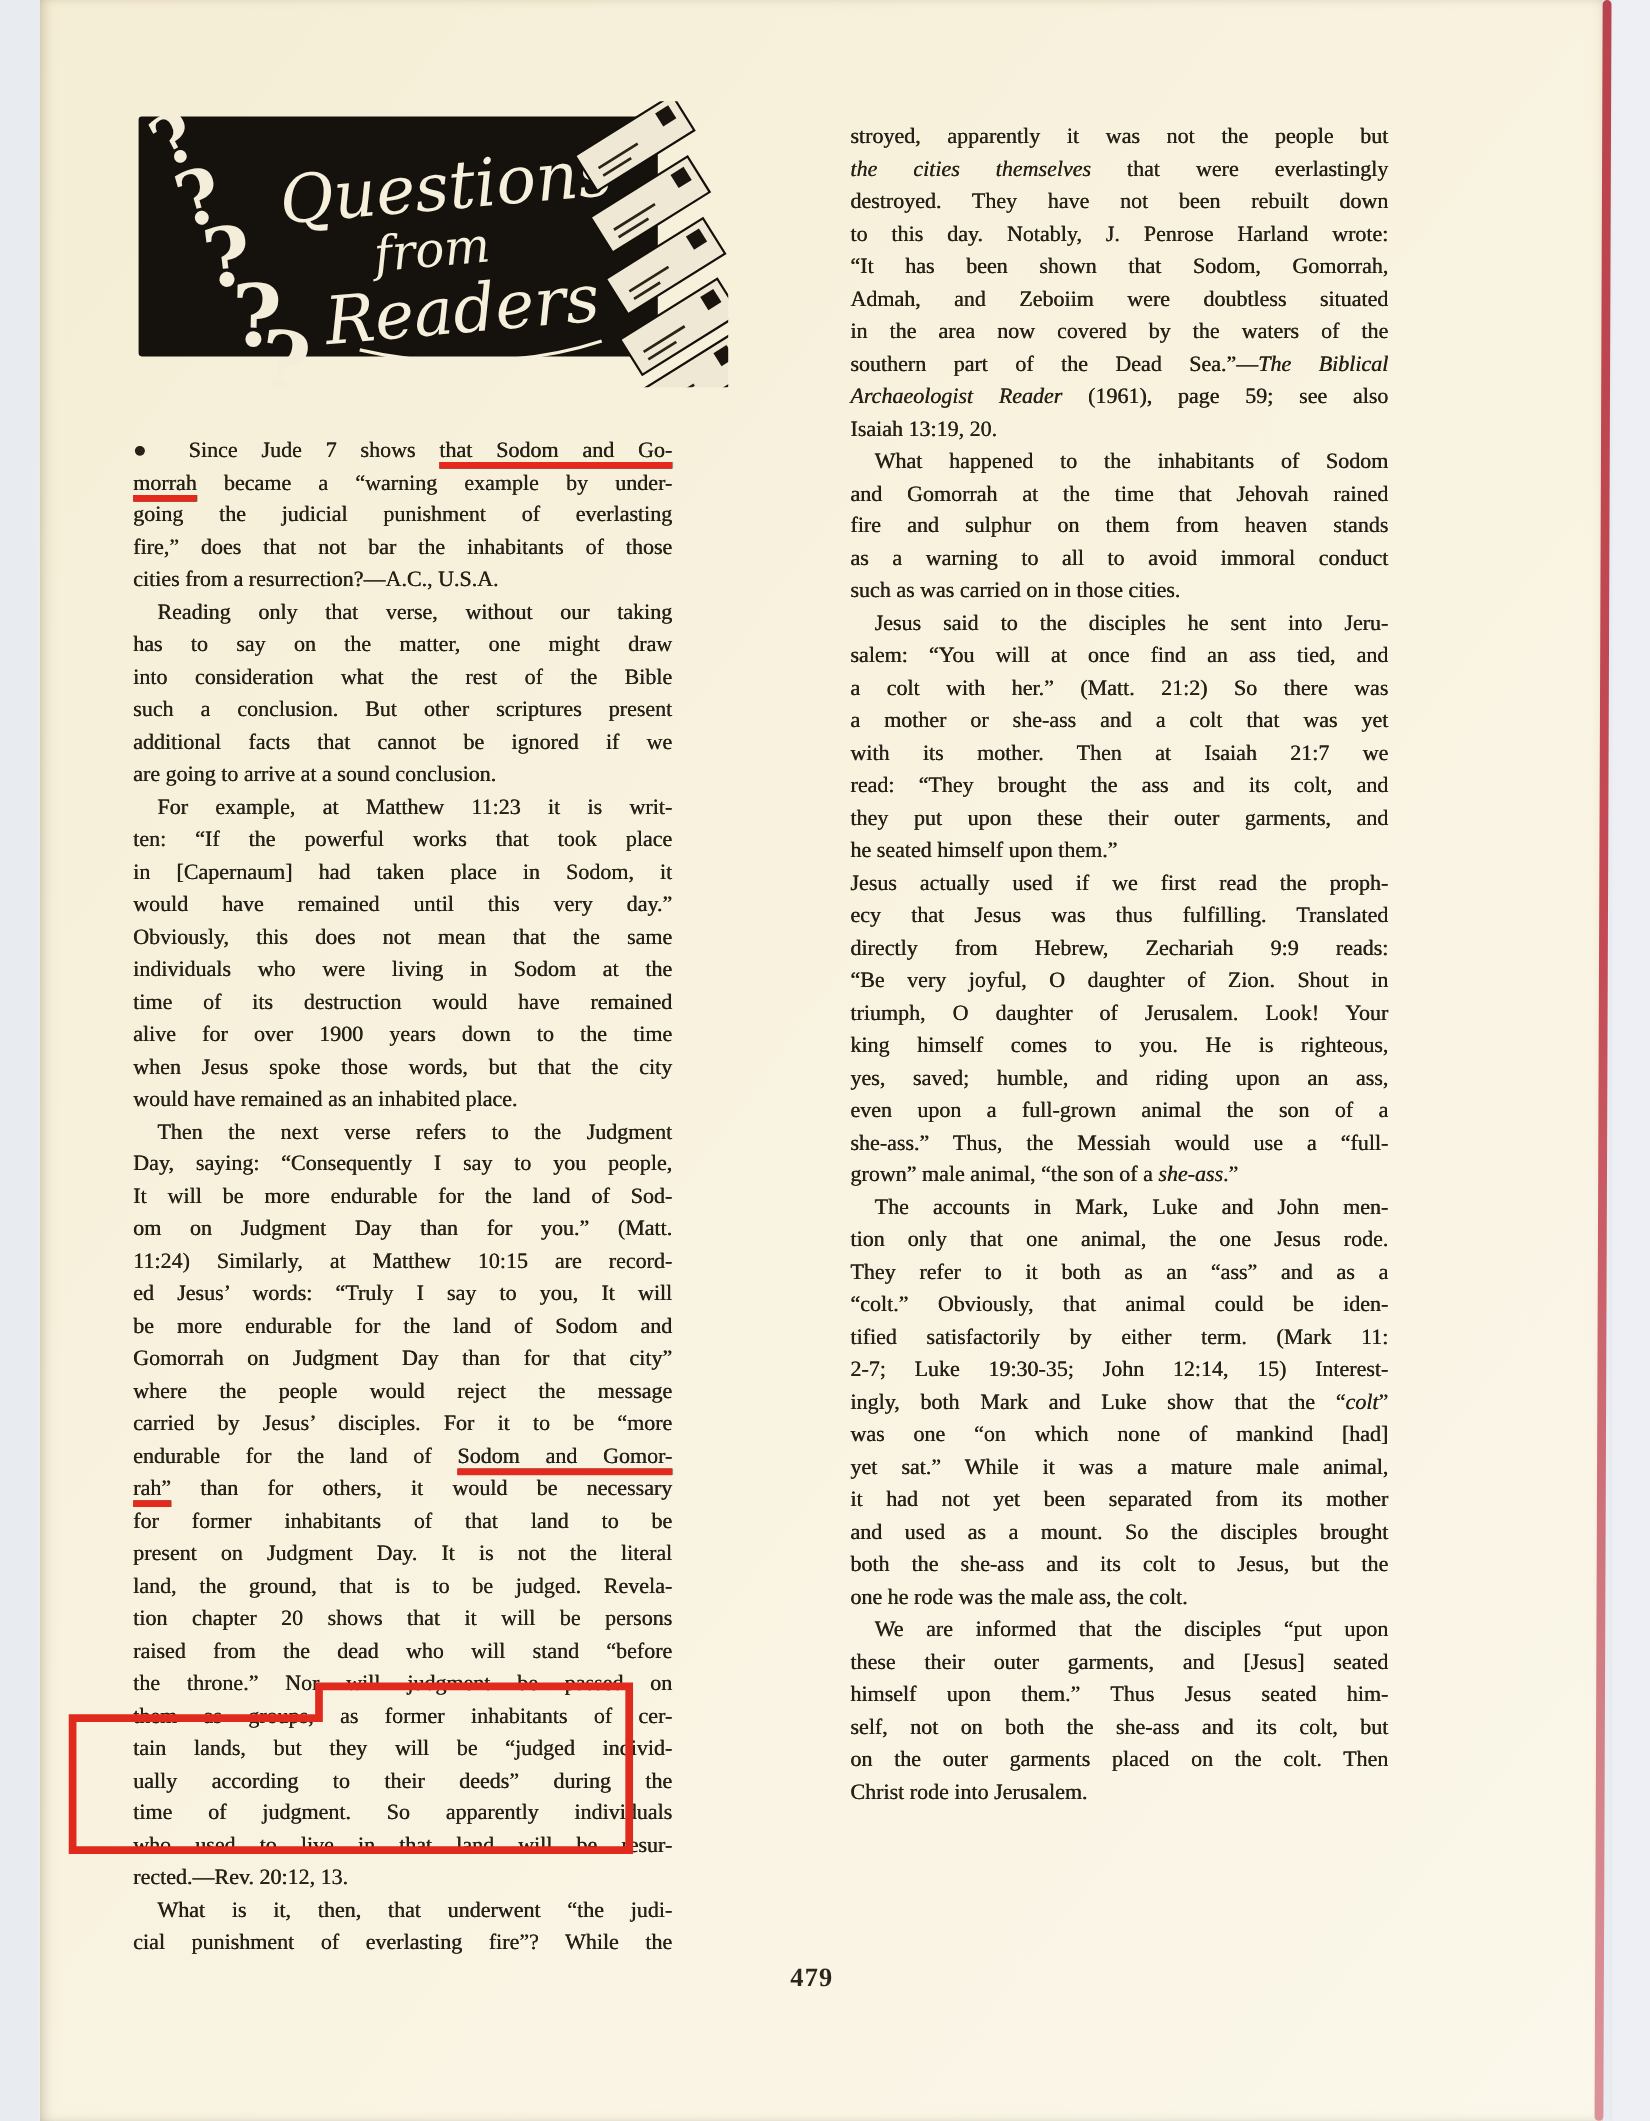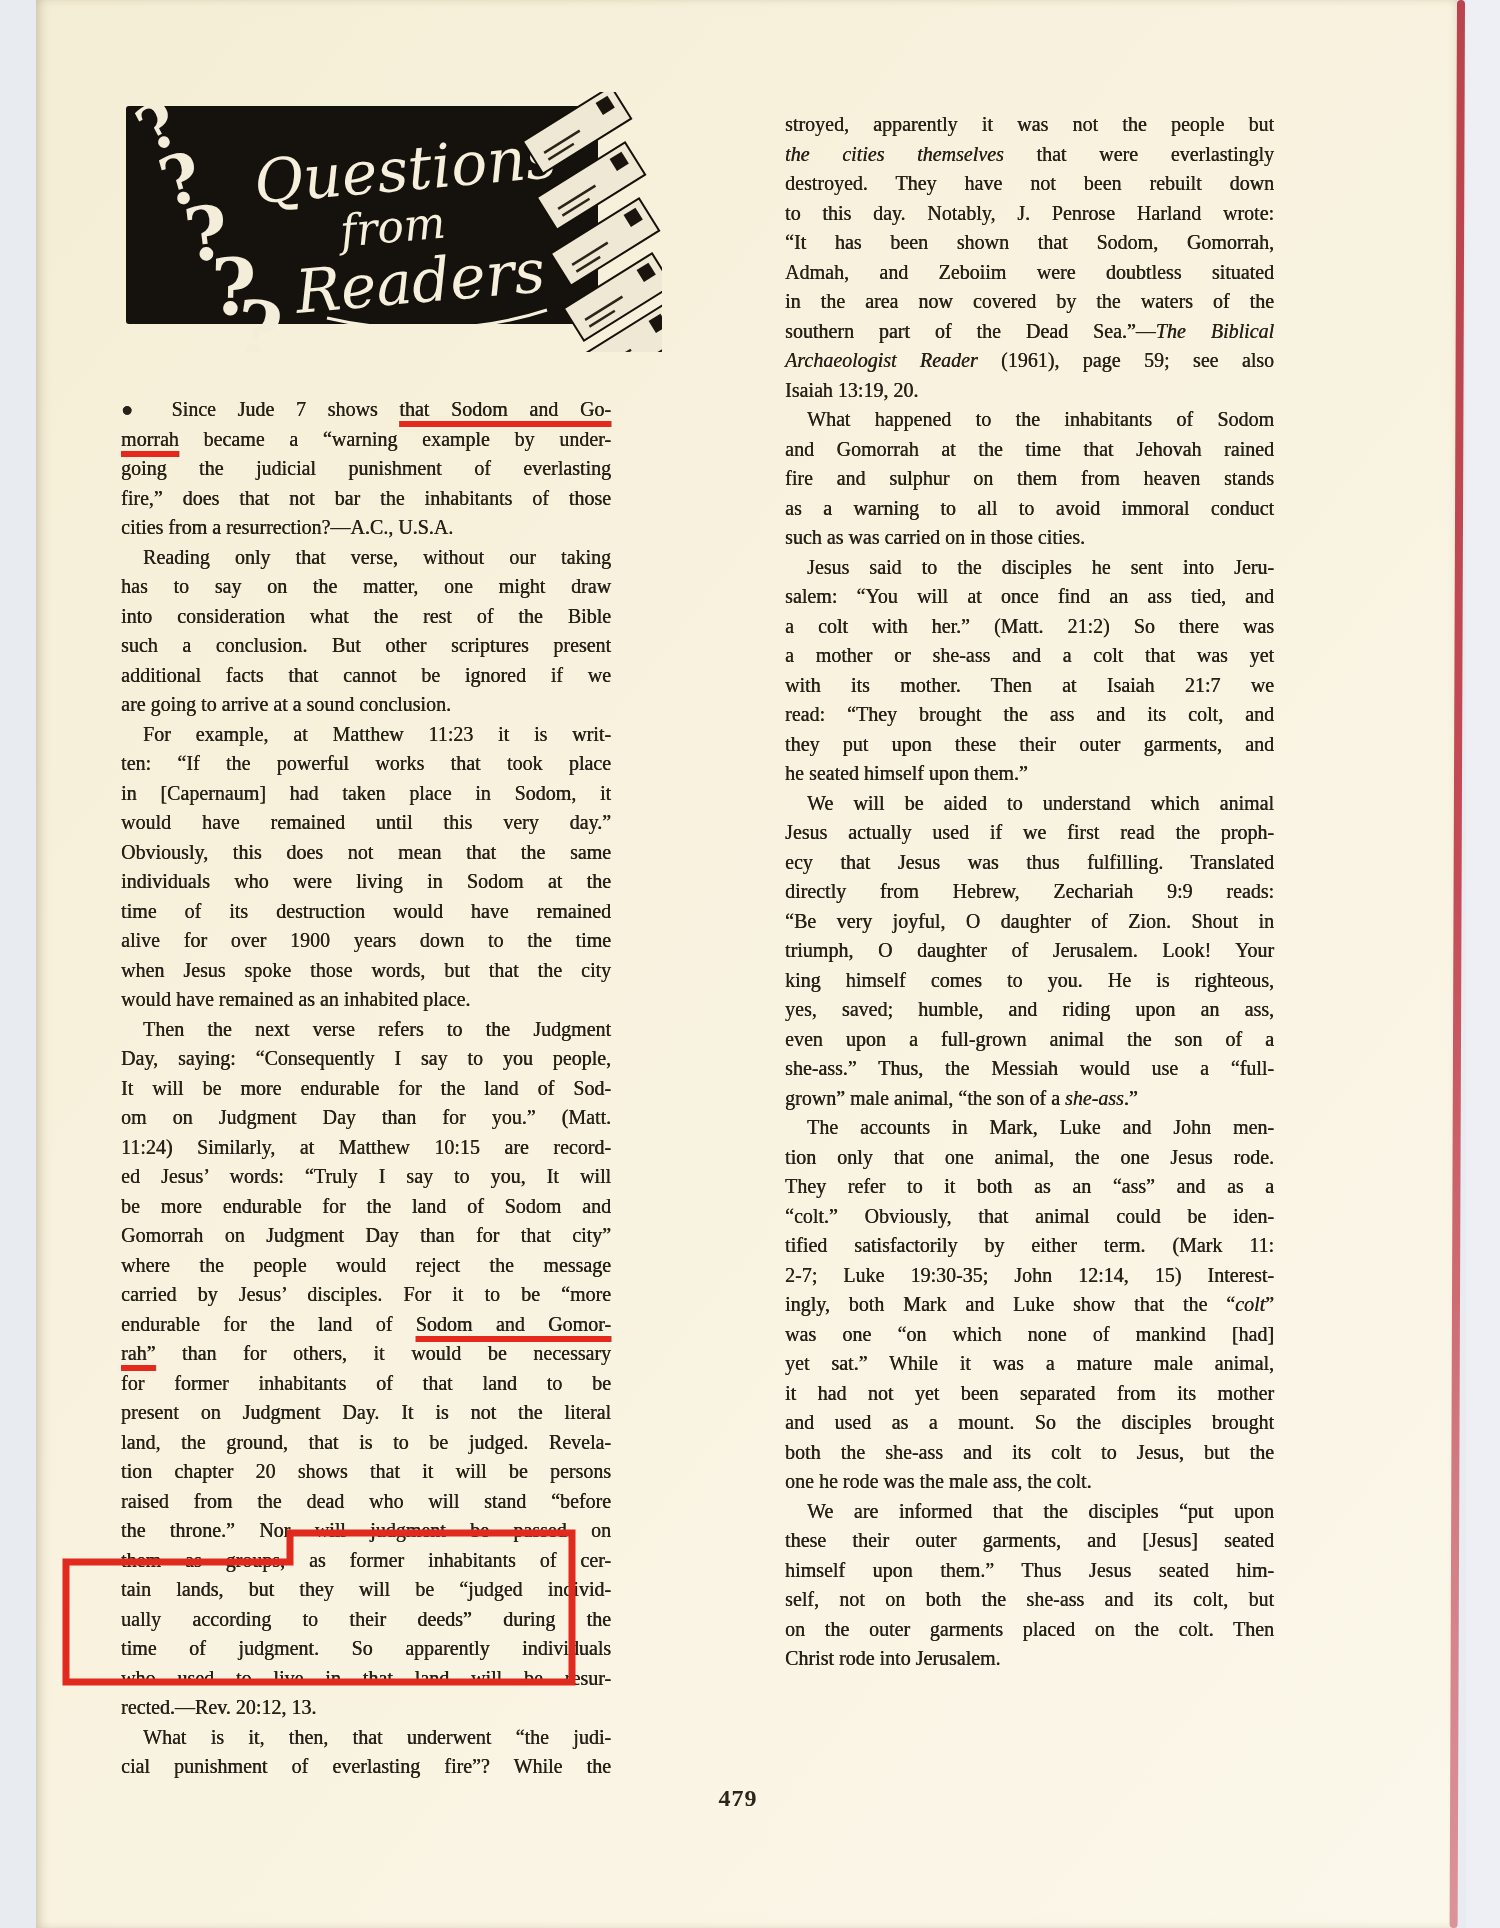--- a/index.html
+++ b/index.html
@@ -22,21 +22,21 @@
   }
   .outside-right{
     position:absolute;left:1466px;top:0;width:34px;height:1928px;
     background:#edeff4;
   }
   .col{
     position:absolute;color:#262218;font-size:20px;line-height:29.5px;
     text-shadow:0.35px 0 0 currentColor;
   }
   #col-left{left:85px;top:352px;width:490px;margin-top:43px;}
-  #col-right{left:737px;top:110px;width:489px;margin-left:12px;}
+  #col-right{left:737px;top:110px;width:489px;}
   .line{text-align:justify;text-align-last:justify;text-justify:inter-word;}
   .line.last{text-align-last:auto;}
   .line.indent{text-indent:22px;}
   .para.gap{margin-top:13px;}
   .it{font-style:italic;}
   .redline{
     text-decoration:underline;
     text-decoration-color:#e52a1d;
     text-decoration-thickness:6px;
     text-underline-offset:5px;
@@ -184,21 +184,20 @@
         <div class="line indent">Jesus said to the disciples he sent into Jeru-</div>
         <div class="line">salem: “You will at once find an ass tied, and</div>
         <div class="line">a colt with her.” (Matt. 21:2) So there was</div>
         <div class="line">a mother or she-ass and a colt that was yet</div>
         <div class="line">with its mother. Then at Isaiah 21:7 we</div>
         <div class="line">read: “They brought the ass and its colt, and</div>
         <div class="line">they put upon these their outer garments, and</div>
         <div class="line last">he seated himself upon them.”</div>
       </div>
       <div class="para">
-        <div class="line indent">We will be aided to understand which animal</div>
         <div class="line">Jesus actually used if we first read the proph-</div>
         <div class="line">ecy that Jesus was thus fulfilling. Translated</div>
         <div class="line">directly from Hebrew, Zechariah 9:9 reads:</div>
         <div class="line">“Be very joyful, O daughter of Zion. Shout in</div>
         <div class="line">triumph, O daughter of Jerusalem. Look! Your</div>
         <div class="line">king himself comes to you. He is righteous,</div>
         <div class="line">yes, saved; humble, and riding upon an ass,</div>
         <div class="line">even upon a full-grown animal the son of a</div>
         <div class="line">she-ass.” Thus, the Messiah would use a “full-</div>
         <div class="line last">grown” male animal, “the son of a <span class="it">she-ass</span>.”</div>

